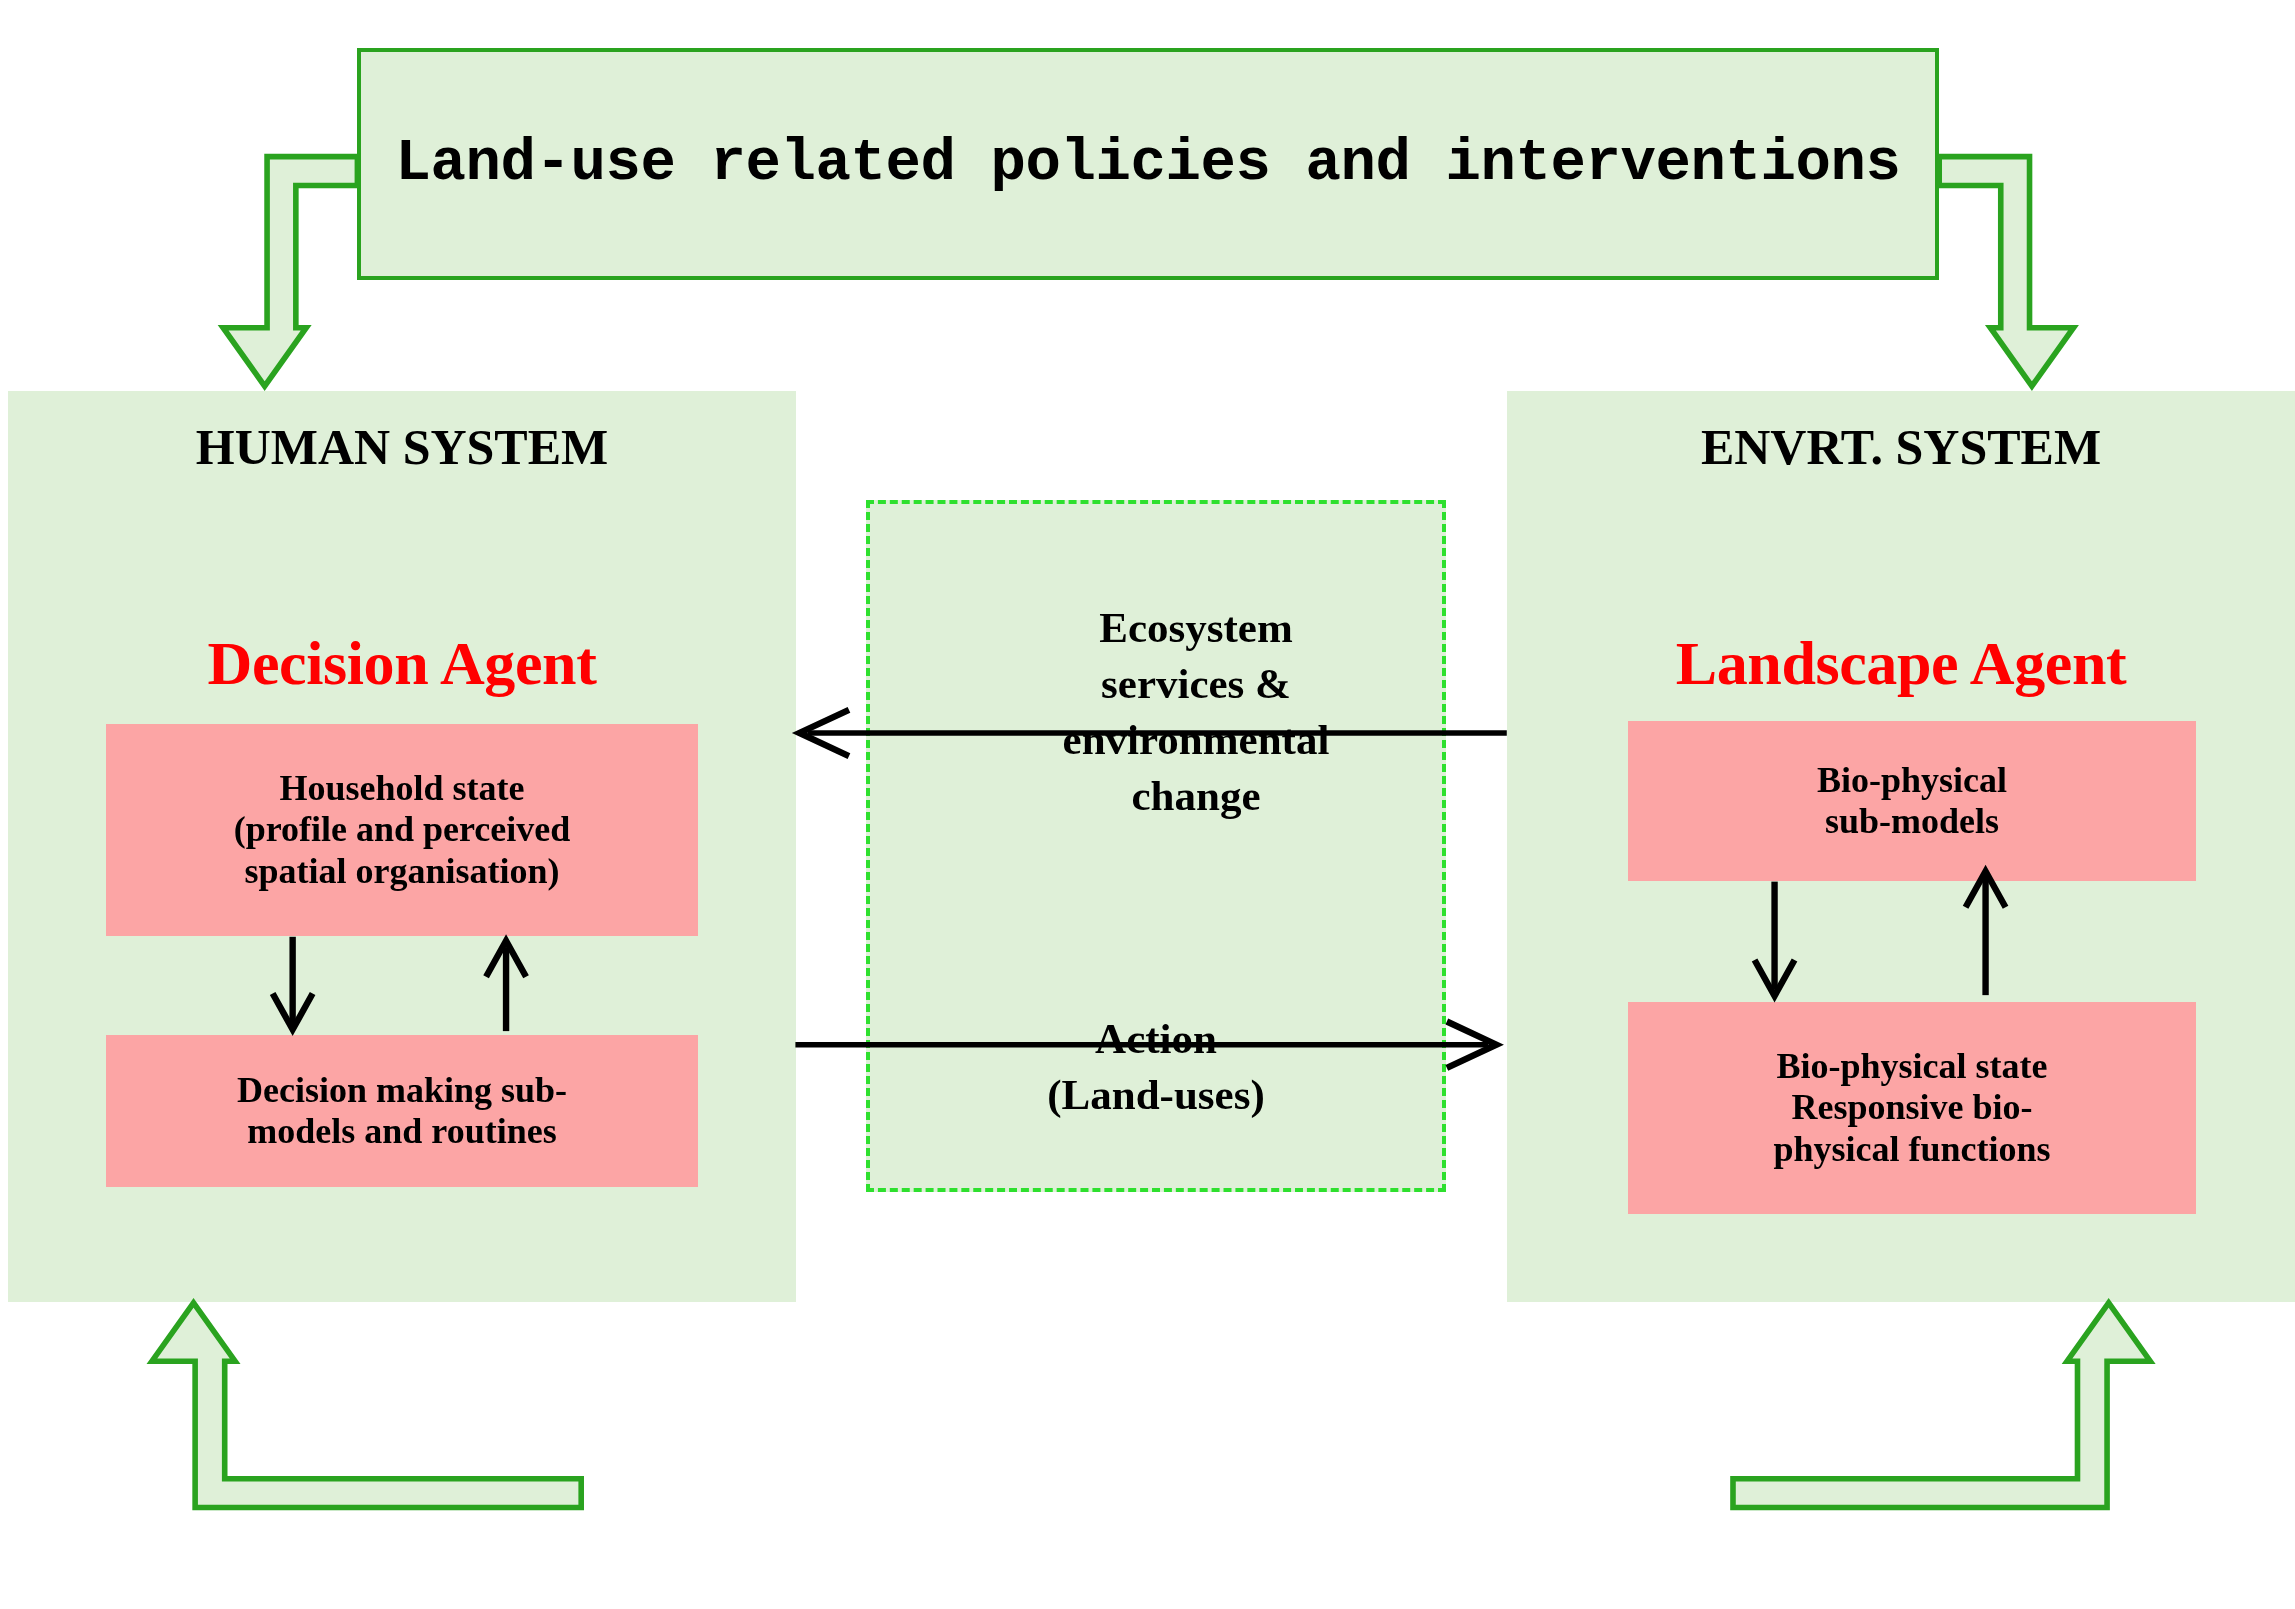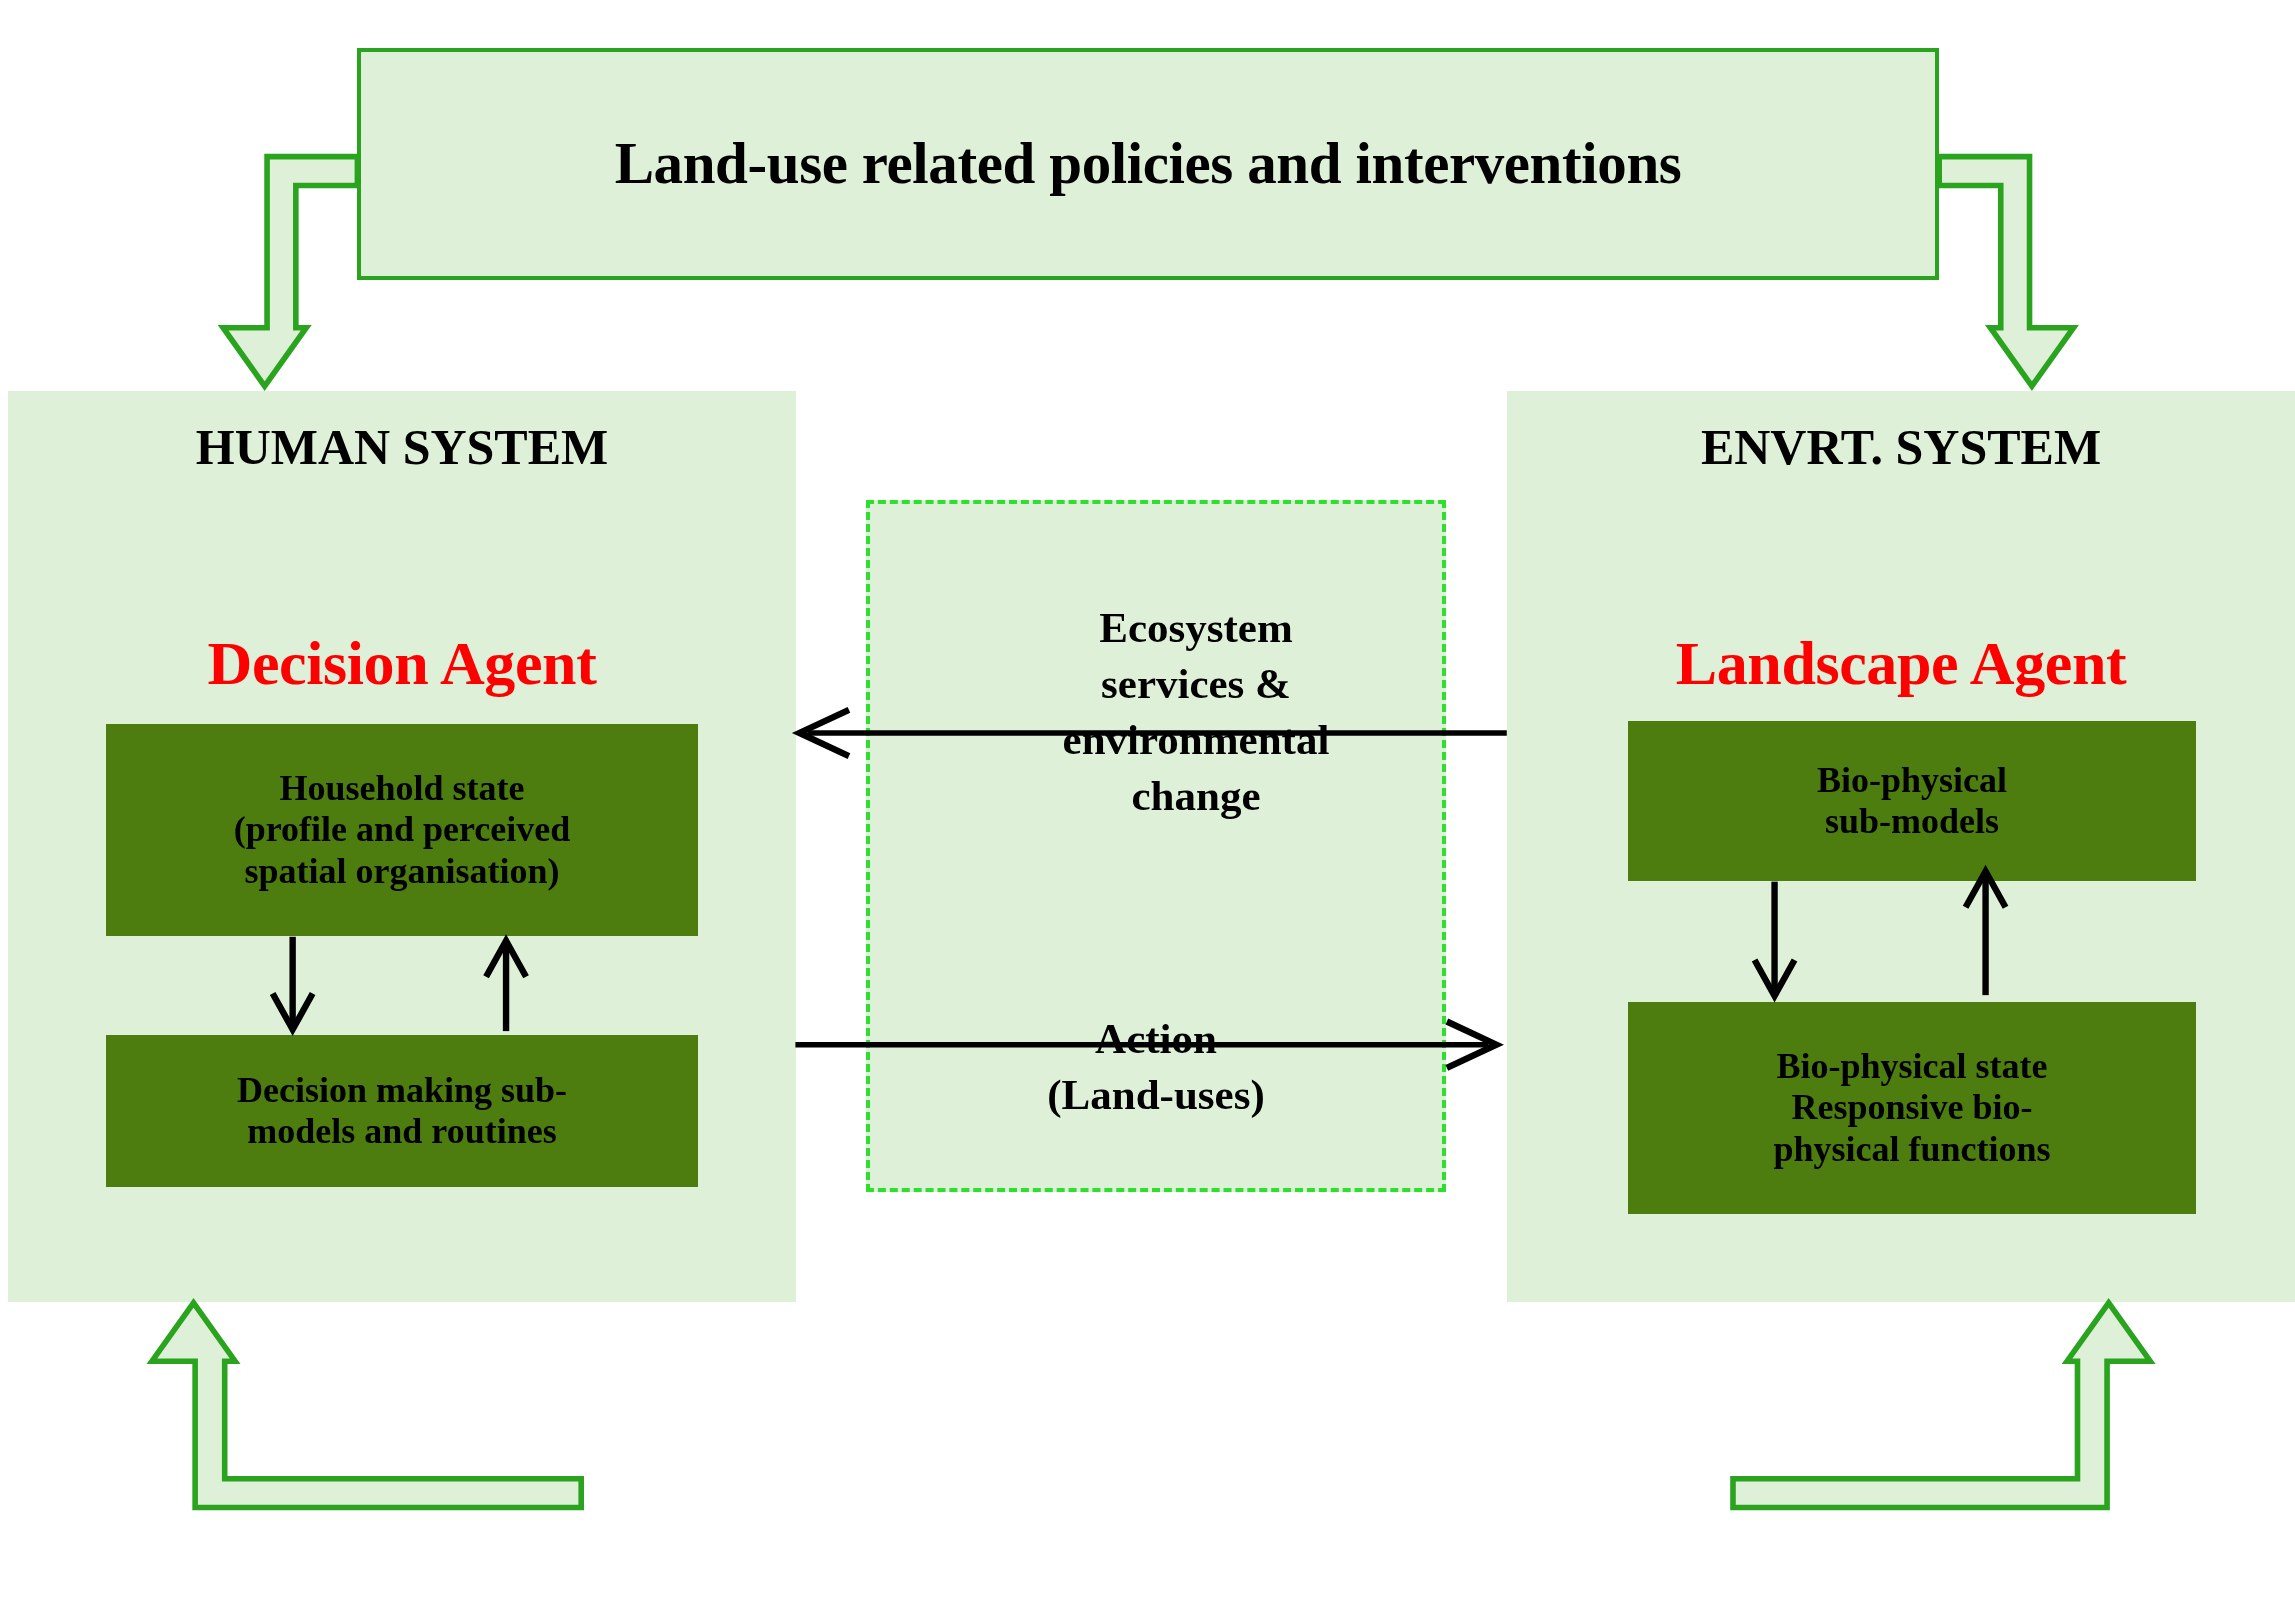--- a/index.html
+++ b/index.html
@@ -19,35 +19,36 @@
     border:none;
   }
 
   .banner-text{
     font-weight:bold;
     color:#000000;
     letter-spacing:-0.4px;
     text-align:center;
     line-height:1.05;
     white-space:nowrap;
+    font-family:Liberation Mono, monospace;
   }
 
   
   .sys-title{
     font-weight:bold;color:#000000;font-size:50px;
     letter-spacing:0px;white-space:nowrap;text-align:center;
   }
   .agent-title{
     font-weight:bold;color:#ff0000;font-size:62px;
     letter-spacing:-0.4px;white-space:nowrap;text-align:center;
   }
 
   
   .gray-box{
-    background:#4d7c0f;
+    background:#fca5a5;
     border:none;
     display:flex;align-items:center;justify-content:center;
     text-align:center;
     font-weight:bold;color:#000000;
     line-height:1.14;
     padding:4.8px 8px;
   }
 
   
   .dashed-box{

